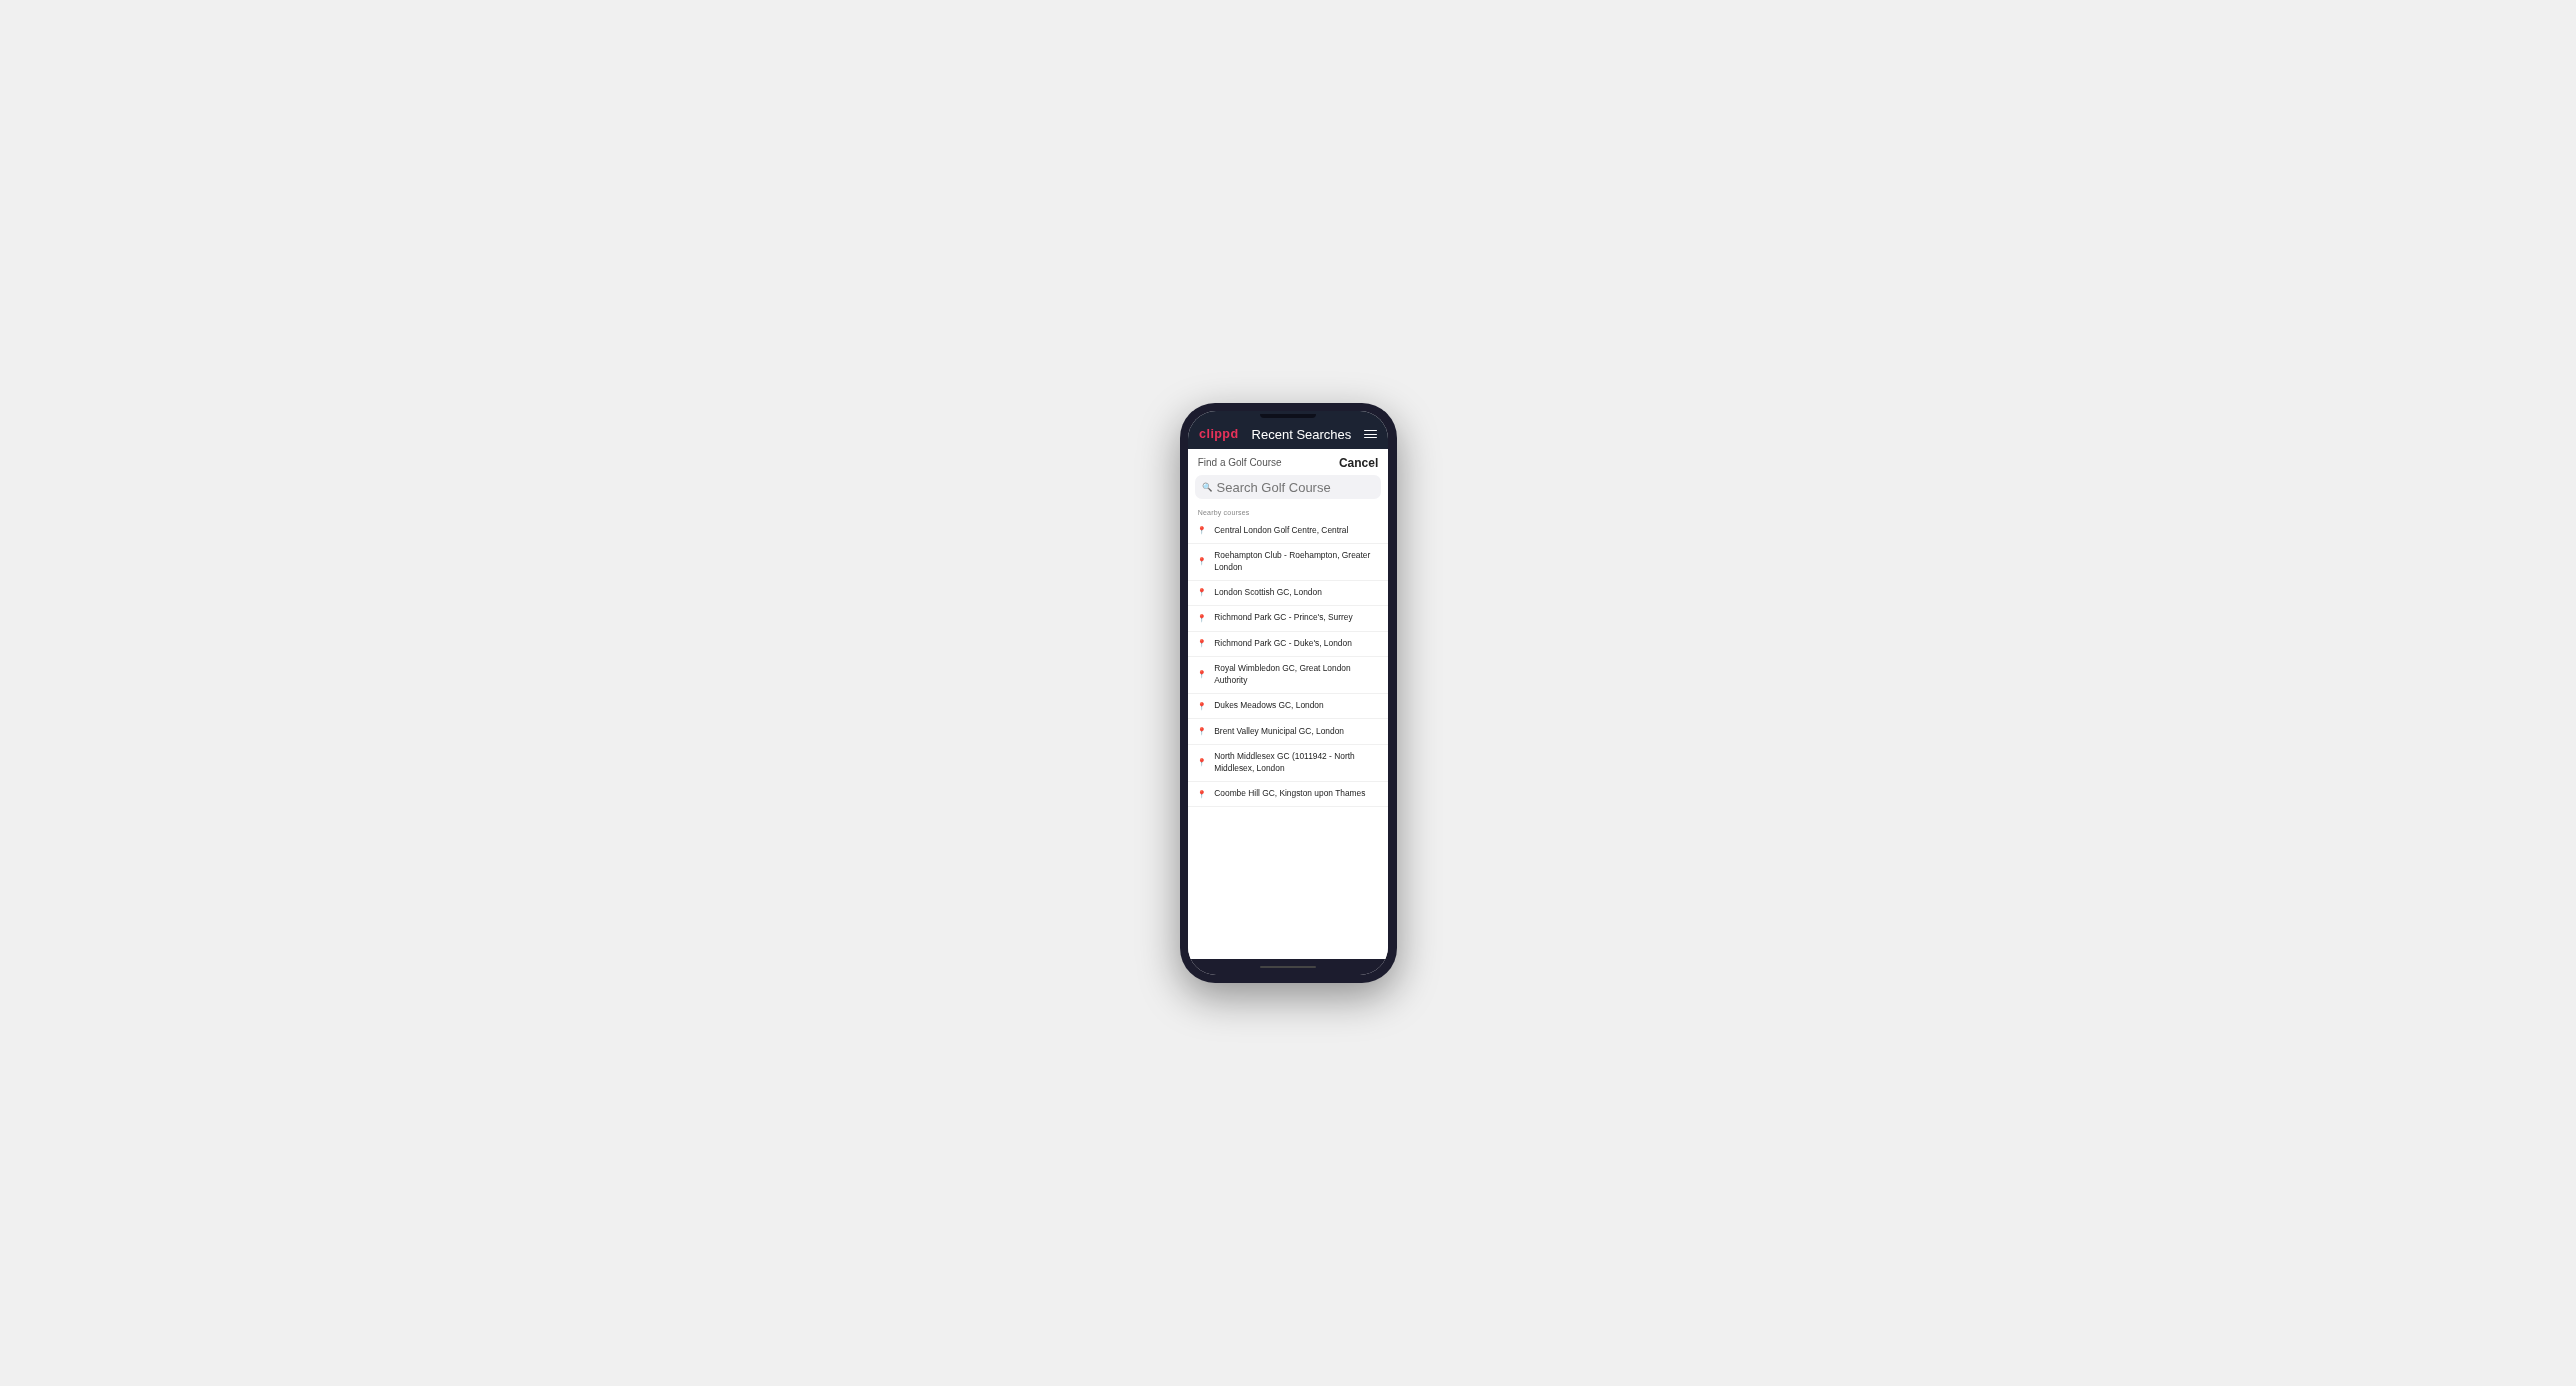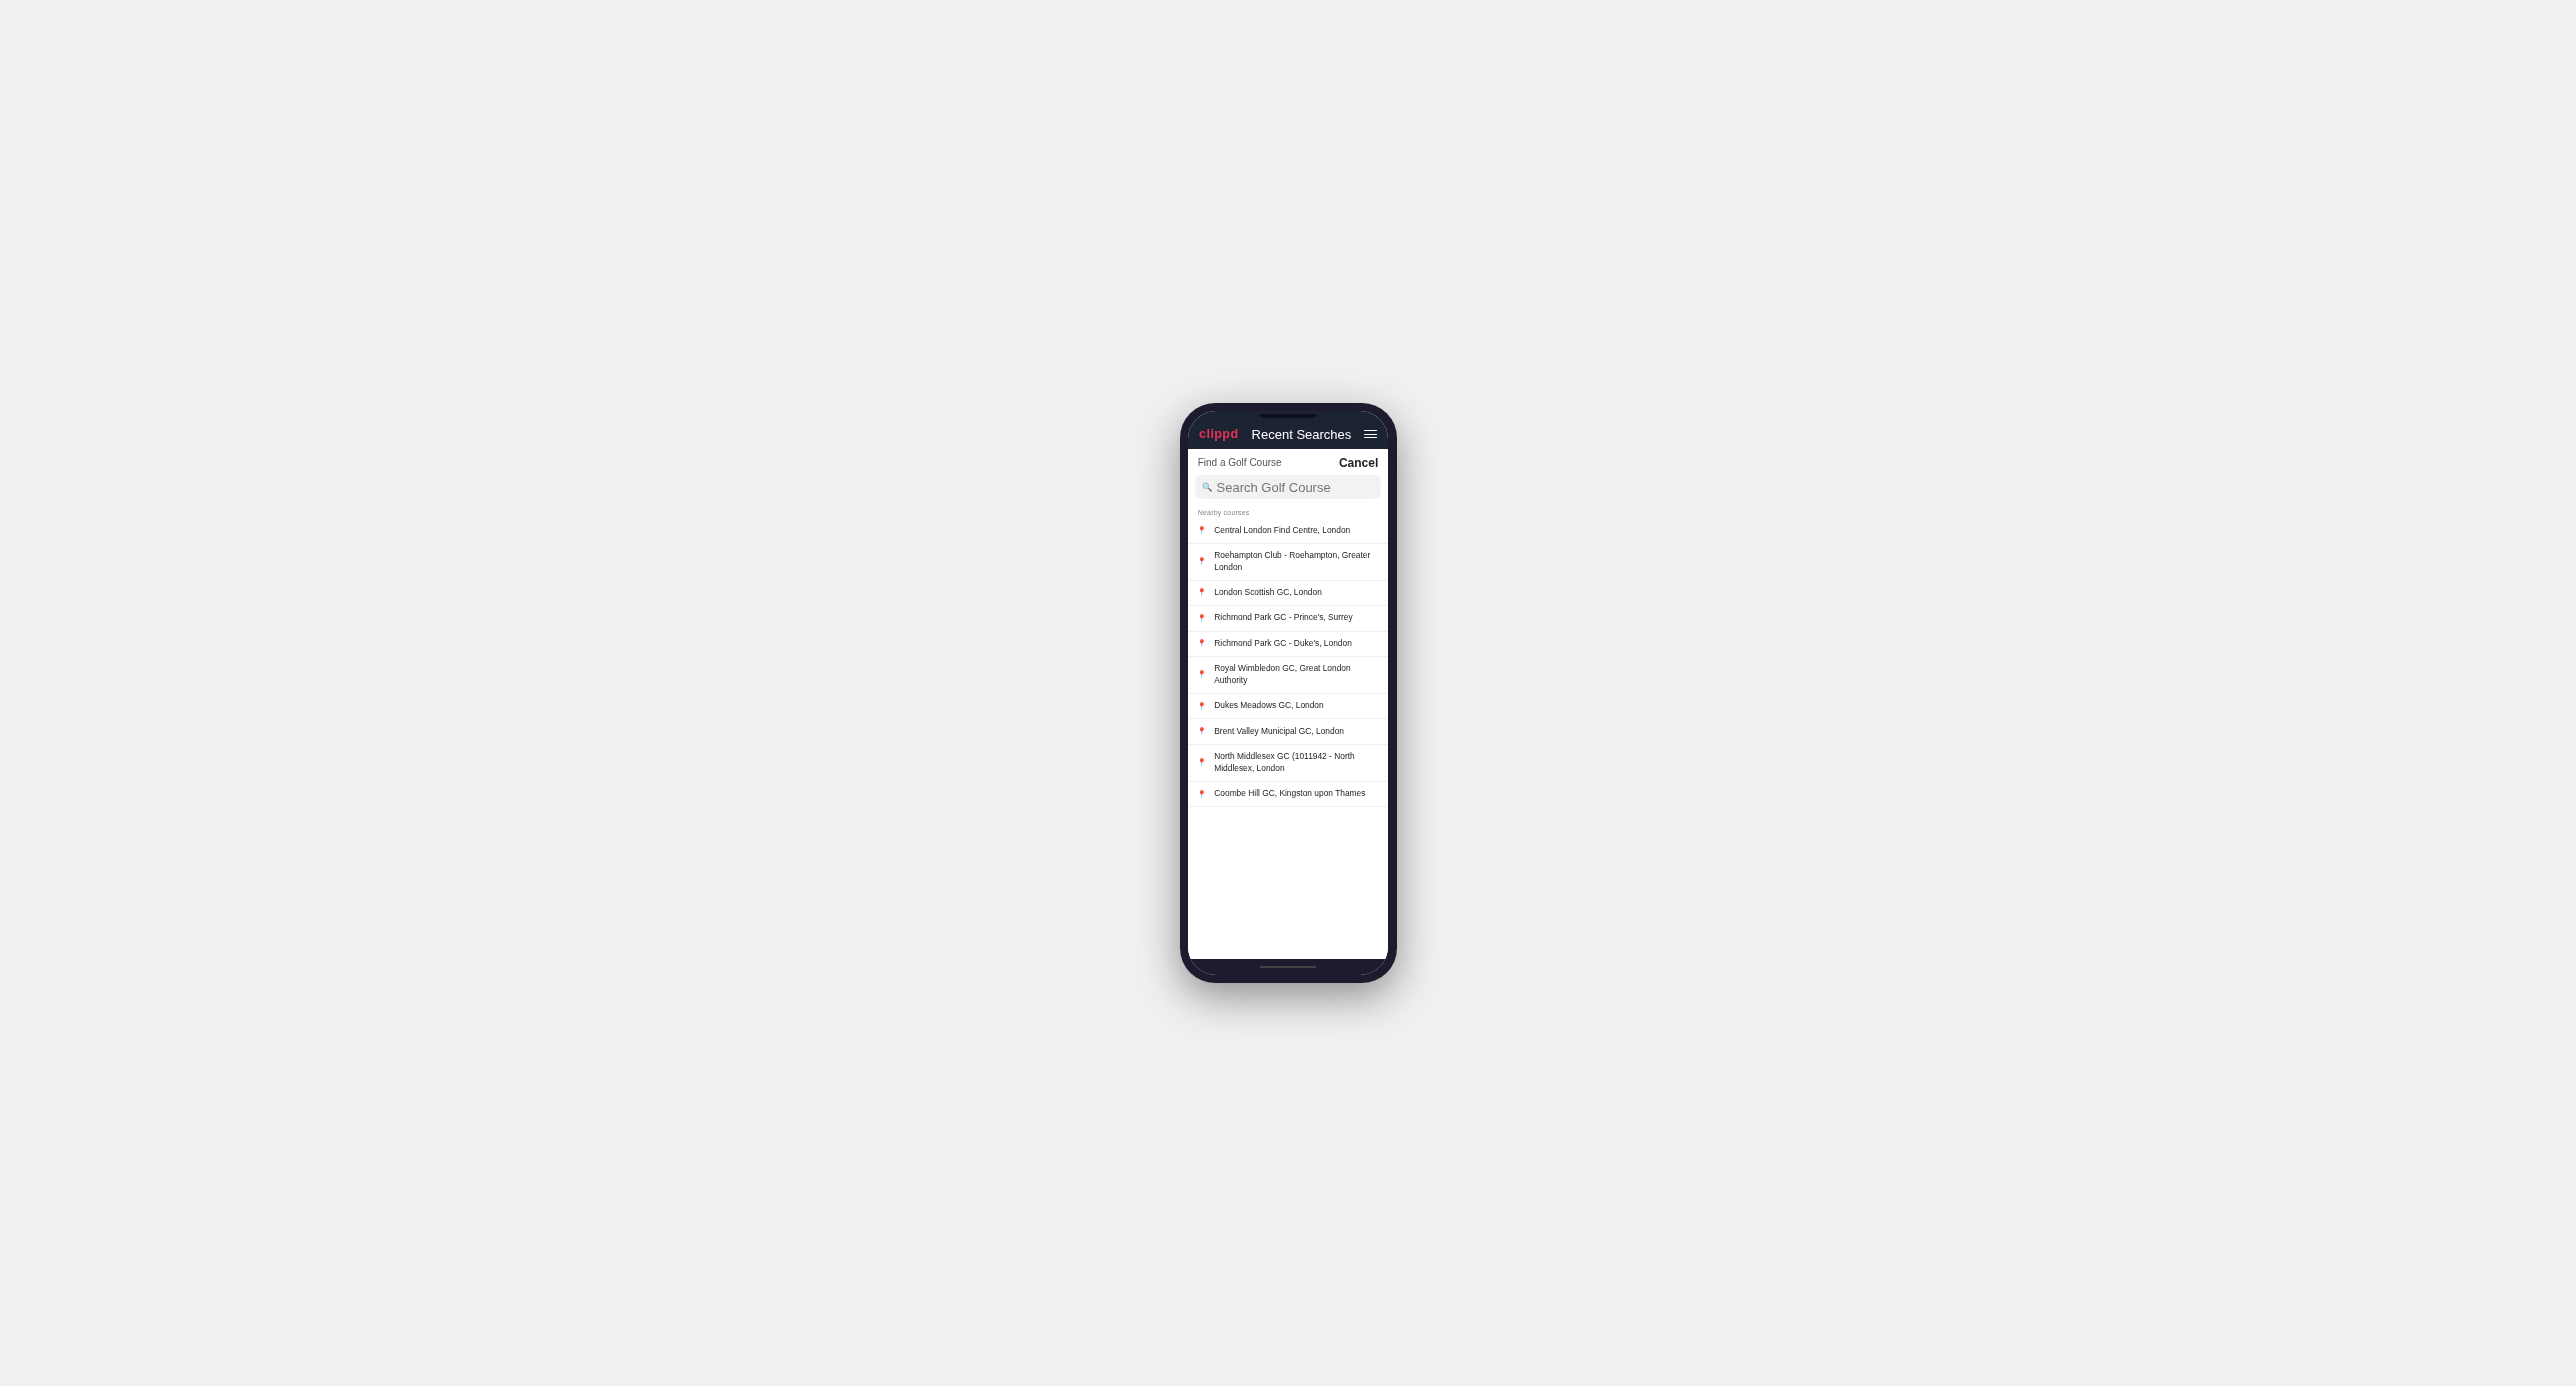--- a/index.html
+++ b/index.html
@@ -217,21 +217,21 @@
       <div class="search-box">
         <span class="search-icon-wrap">🔍</span>
         <input class="search-input" type="text" placeholder="Search Golf Course" style="">
       </div>
 
       <div class="nearby-label">Nearby courses</div>
 
       <ul class="course-list" id="course-list">
           <li class="course-item">
             <span class="pin-icon" style="font-size: 7.7px; color: rgb(187, 187, 187);">📍</span>
-            <span class="course-name">Central London Find Centre, London</span>
+            <span class="course-name">Central London Golf Centre, Central</span>
           </li>
           <li class="course-item">
             <span class="pin-icon" style="font-size: 7.7px; color: rgb(187, 187, 187);">📍</span>
             <span class="course-name">Roehampton Club - Roehampton, Greater London</span>
           </li>
           <li class="course-item">
             <span class="pin-icon" style="font-size: 7.7px; color: rgb(187, 187, 187);">📍</span>
             <span class="course-name">London Scottish GC, London</span>
           </li>
           <li class="course-item">

